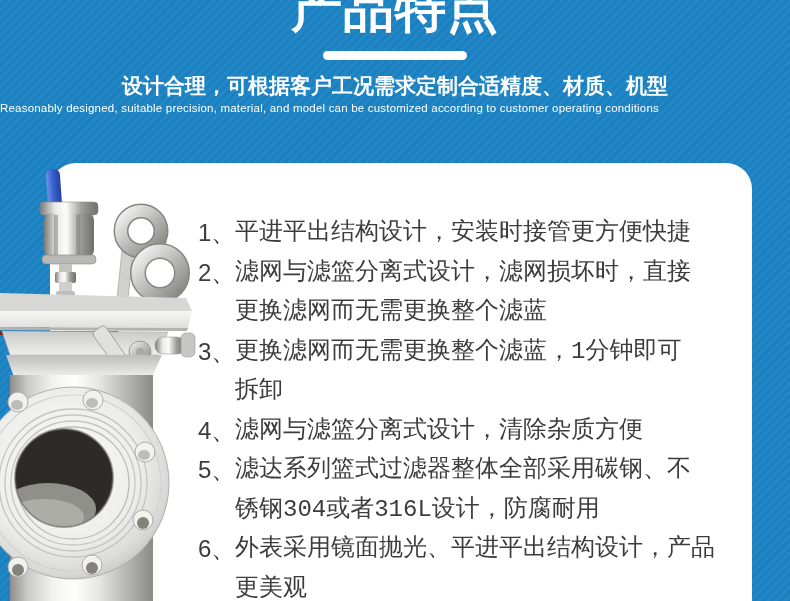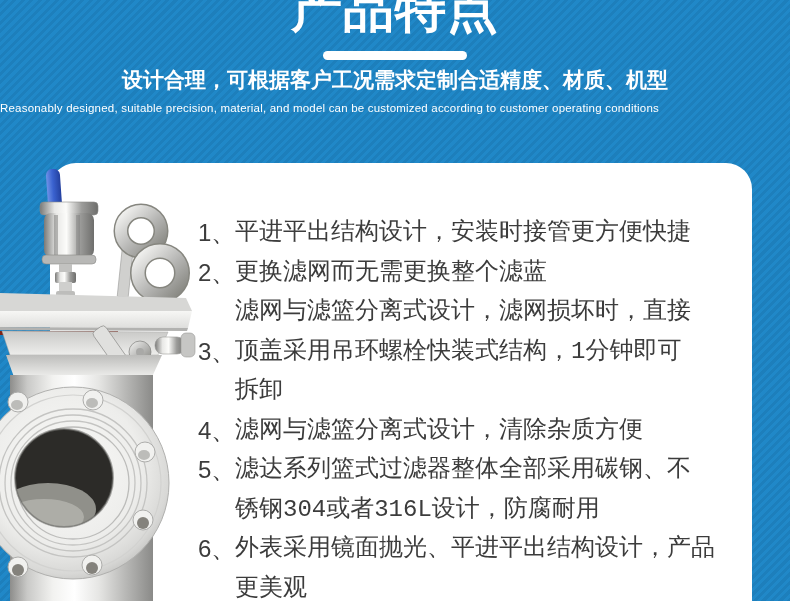--- a/index.html
+++ b/index.html
@@ -12,21 +12,21 @@
   .page-title{
     position:absolute;top:-17px;left:0;width:100%;
     text-align:center;font-size:51px;font-weight:bold;color:#ffffff;
     letter-spacing:1px;line-height:1.0;white-space:nowrap;
   }
   .title-divider{
     position:absolute;top:51px;left:50%;margin-left:-72px;
     width:144px;height:9px;border-radius:5px;background:#ffffff;
   }
   .subtitle-cn{
-    position:absolute;top:66px;left:0;width:100%;
+    position:absolute;top:72px;left:0;width:100%;
     text-align:center;font-size:21px;font-weight:bold;color:#ffffff;
     white-space:nowrap;
   }
   .subtitle-en{
     position:absolute;top:102px;left:0;width:100%;
     text-align:left;font-size:11.5px;font-weight:normal;color:#ffffff;
     white-space:nowrap;letter-spacing:0.2px;
   }
   
   .content-panel{
@@ -184,28 +184,28 @@
     <div class="feat-item">
       <span class="feat-num">1、</span>
       <div class="feat-lines">
         <div class="feat-line">平进平出结构设计，安装时接管更方便快捷</div>
 
       </div>
     </div>
     <div class="feat-item">
       <span class="feat-num">2、</span>
       <div class="feat-lines">
+        <div class="feat-line">滤网与滤篮分离式设计，滤网损坏时，直接</div>
         <div class="feat-line">更换滤网而无需更换整个滤蓝</div>
-        <div class="feat-line">滤网与滤篮分离式设计，滤网损坏时，直接</div>
       </div>
     </div>
     <div class="feat-item">
       <span class="feat-num">3、</span>
       <div class="feat-lines">
-        <div class="feat-line">顶盖采用吊环螺栓快装式结构，1分钟即可</div>
+        <div class="feat-line">更换滤网而无需更换整个滤蓝，1分钟即可</div>
         <div class="feat-line">拆卸</div>
       </div>
     </div>
     <div class="feat-item">
       <span class="feat-num">4、</span>
       <div class="feat-lines">
         <div class="feat-line">滤网与滤篮分离式设计，清除杂质方便</div>
 
       </div>
     </div>

